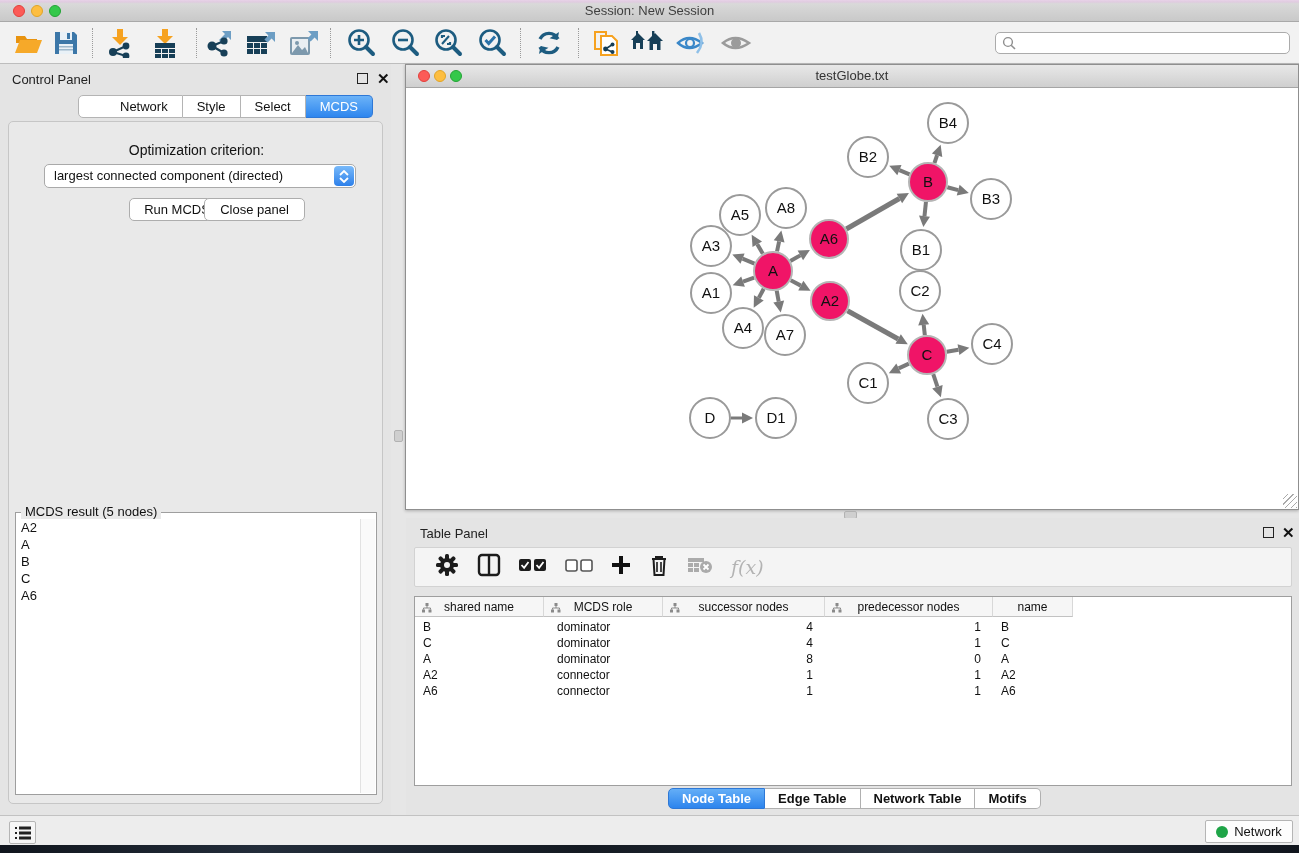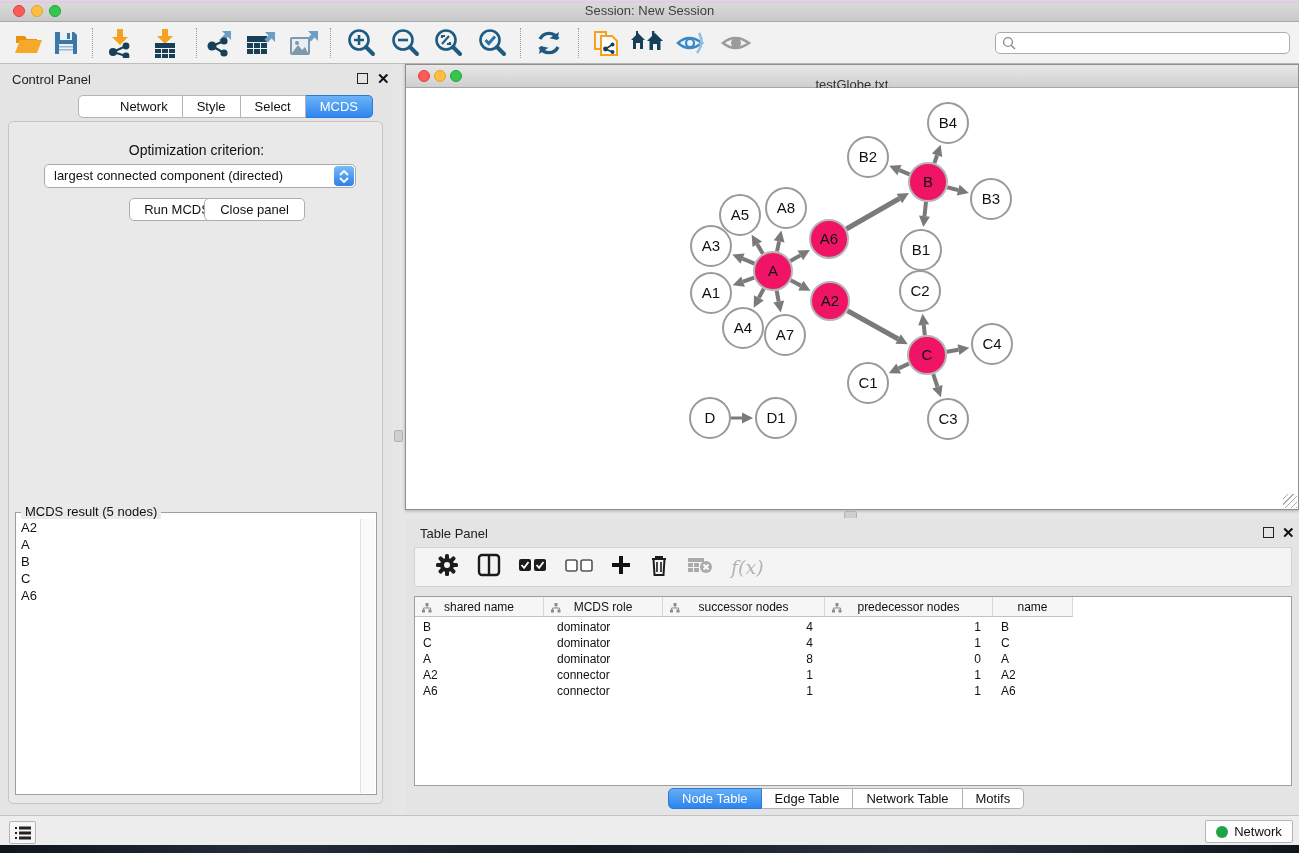--- a/index.html
+++ b/index.html
@@ -40,21 +40,21 @@
   #closep-btn { left:195px; top:76px; width:101px; }
   #mcds-fieldset { left:6px; top:390px; width:362px; height:283px; border:1px solid #9e9e9e; background:#fff; }
   #mcds-legend { position:absolute; top:-9px; left:5px; background:#e9e9e9; padding:0 4px; font-size:13px; color:#111; }
   #mcds-list { position:absolute; left:1px; top:6px; width:344px; bottom:1px; background:#fff; font-size:13px; color:#111; }
   #mcds-list div { padding:1px 0 1px 4px; line-height:15px; }
   #mcds-scroll { position:absolute; right:1px; top:6px; width:15px; bottom:1px; background:#fafafa; border-left:1px solid #e2e2e2; }
 
   
   #net-window { left:405px; top:64px; width:894px; height:446px; background:#fff; border:1px solid #8f8f8f; box-shadow:0 1px 3px rgba(0,0,0,.25); }
   #net-titlebar { left:0; top:0; width:892px; height:23px; background:linear-gradient(#e8e8e8,#cfcfcf); border-bottom:1px solid #a5a5a5; }
-  #net-titlebar .title { width:100%; text-align:center; line-height:22px; font-size:13px; color:#333;margin-top:9px; }
+  #net-titlebar .title { width:100%; text-align:center; line-height:22px; font-size:13px; color:#333; }
   #net-titlebar .tl { top:5px; }
   #net-titlebar .tl.red { left:12px; } #net-titlebar .tl.yellow { left:28px; } #net-titlebar .tl.green { left:44px; }
   #net-canvas { left:0; top:23px; width:892px; height:421px; background:#fff; }
   #net-resize { right:1px; bottom:1px; width:14px; height:14px;
     background:repeating-linear-gradient(135deg, transparent 0 3px, #aaa 3px 4px); }
 
   
   .vsplit-handle { left:394px; top:430px; width:9px; height:12px; background:#cfcfcf; border:1px solid #b2b2b2; border-radius:2px; }
   .hsplit-handle { left:844px; top:511px; width:13px; height:8px; background:#cfcfcf; border:1px solid #b2b2b2; border-radius:2px; }
 
@@ -62,21 +62,21 @@
   #table-panel { left:406px; top:518px; width:893px; height:297px; background:#e4e4e4; }
   #tp-title { left:14px; top:8px; font-size:13px; color:#222; }
   #tp-toolbar { left:8px; top:29px; width:878px; height:40px; background:#f4f4f4; border:1px solid #d2d2d2; border-radius:2px; display:flex; align-items:center; gap:18px; padding-left:20px; }
   .fx { font-family:"DejaVu Serif", serif; font-style:italic; font-size:19px; color:#b3b3b3; }
   #tp-table { left:8px; top:78px; width:878px; height:190px; background:#fff; border:1px solid #9e9e9e; }
   #tp-header { position:absolute; left:0; top:0; height:20px; display:flex; }
   .th { position:relative; height:20px; background:#f6f6f6; border-right:1px solid #d8d8d8; border-bottom:1px solid #c2c2c2; display:flex; align-items:center; justify-content:center; font-size:12px; color:#111; }
   .th .hicon { position:absolute; left:7px; top:5px; }
   .trow { position:absolute; left:0; height:16px; width:658px; font-size:12px; color:#111; }
   .trow span { position:absolute; top:0; line-height:16px; }
-  #tp-tabs { left:262px; top:270px; height:29px; display:flex; }
+  #tp-tabs { left:262px; top:270px; height:29px; display:flex;font-weight:bold; }
   .tp-tab { height:21px; padding:0 13px; font-size:13px; line-height:20px; background:#fff; border:1px solid #b0b0b0; border-left:none; color:#111; }
   .tp-tab:first-child { border-left:1px solid #b0b0b0; border-radius:5px 0 0 5px; }
   .tp-tab:last-child { border-radius:0 5px 5px 0; }
   .tp-tab.active { background:linear-gradient(#64aef7,#2c84ed); border-color:#2e78d6; color:#fff; }
 
   
   #statusbar { left:0; top:815px; width:1299px; height:30px; background:#ededed; border-top:1px solid #c2c2c2; }
   #list-btn { left:9px; top:5px; width:27px; height:23px; background:#f6f6f6; border:1px solid #b5b5b5; border-radius:2px; display:flex; align-items:center; justify-content:center; }
   #memory-btn { left:1205px; top:4px; width:88px; height:23px; background:#fdfdfd; border:1px solid #b5b5b5; border-radius:2px; display:flex; align-items:center; justify-content:center; gap:6px; font-size:13px; color:#111; }
   #memory-dot { width:12px; height:12px; border-radius:50%; background:#1ea447; }

